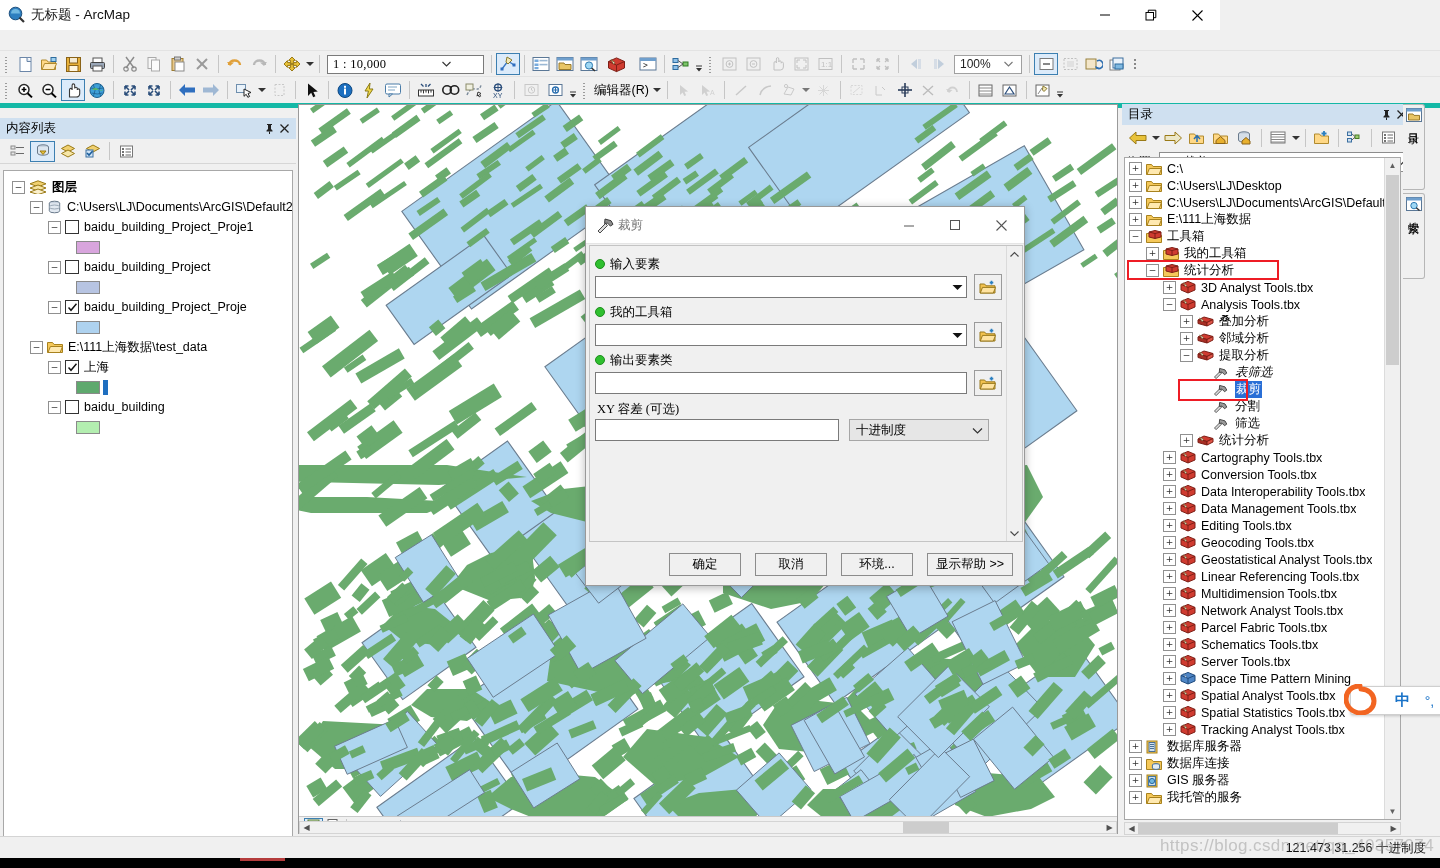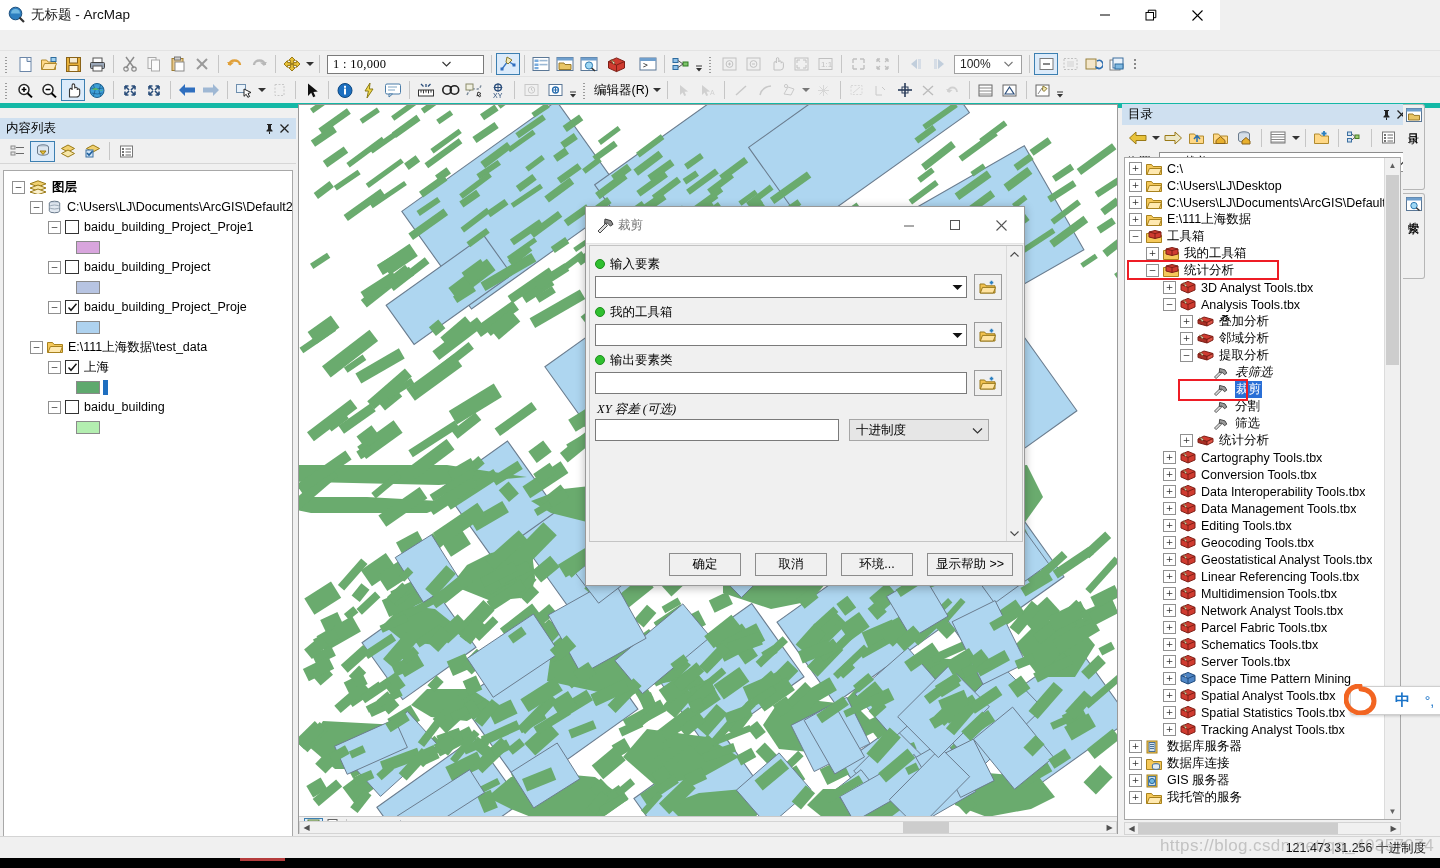--- a/index.html
+++ b/index.html
@@ -103,21 +103,21 @@
   .dlg-title .wb{width:46px;height:35px;display:flex;align-items:center;justify-content:center;cursor:default;}
   .dlg-body{position:absolute;left:3px;top:38px;width:434px;height:297px;background:#f0f0f0;border:1px solid #c4c4c4;box-sizing:border-box;}
   .dlg-inner{position:absolute;left:0;top:0;right:16px;bottom:0;padding:8px 4px 0 5px;box-sizing:border-box;}
   .prow{margin-bottom:2px;}
   .plabel{display:flex;align-items:center;font-size:12.5px;height:20px;}
   .gdot{width:8px;height:8px;border-radius:50%;background:#2fbf2f;border:1px solid #1d8e1d;margin-right:5px;flex:none;}
   .pfield{display:flex;align-items:center;}
   .ptext{flex:1;height:22px;border:1px solid #7a7a7a;background:#fff;box-sizing:border-box;display:flex;align-items:center;}
   .ptext .cv{width:18px;height:20px;display:flex;align-items:center;justify-content:center;border-left:0px;}
   .pbrowse{width:26px;height:24px;margin-left:7px;border:1px solid #9a9a9a;background:#f0f0f0;display:flex;align-items:center;justify-content:center;cursor:default;}
-  .xylabel{font-family:"Liberation Serif",serif;font-size:12.5px;padding-left:2px;height:19px;display:flex;align-items:center;font-style:italic;}
+  .xylabel{font-family:"Liberation Serif",serif;font-size:12.5px;padding-left:2px;height:19px;display:flex;align-items:center;}
   .xyrow{display:flex;align-items:center;}
   .xyinput{width:244px;height:22px;border:1px solid #7a7a7a;background:#fff;box-sizing:border-box;}
   .xyunit{margin-left:10px;width:140px;height:22px;border:1px solid #a6a6a6;background:#e6e6e6;display:flex;align-items:center;box-sizing:border-box;}
   .xyunit .txt{flex:1;padding-left:6px;font-size:12.5px;}
   .xyunit .cv{width:22px;display:flex;align-items:center;justify-content:center;}
   .dlg-scroll{position:absolute;right:0;top:0;width:15px;height:100%;background:#f0f0f0;border-left:1px solid #dadada;}
   .dlg-scroll .arw{height:16px;display:flex;align-items:center;justify-content:center;color:#4a4a4a;font-size:9px;}
   .dlg-btns{position:absolute;left:0;bottom:0;width:100%;height:42px;display:flex;align-items:center;justify-content:flex-end;padding-right:11px;box-sizing:border-box;}
   .dbtn{height:23px;min-width:72px;margin-left:14px;border:1px solid #8c8c8c;background:#f0f0f0;
      display:flex;align-items:center;justify-content:center;font-size:12.5px;cursor:default;box-sizing:border-box;padding:0 8px;}

